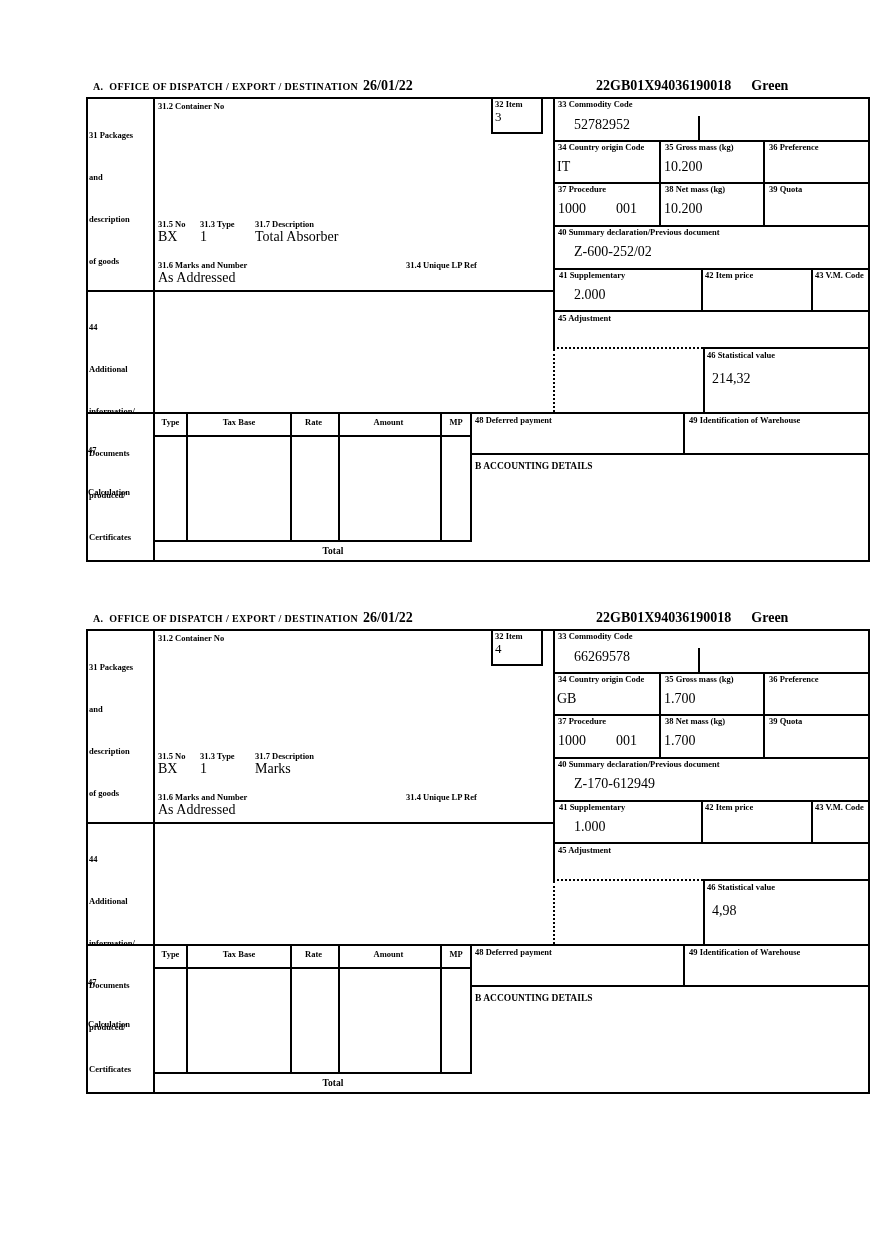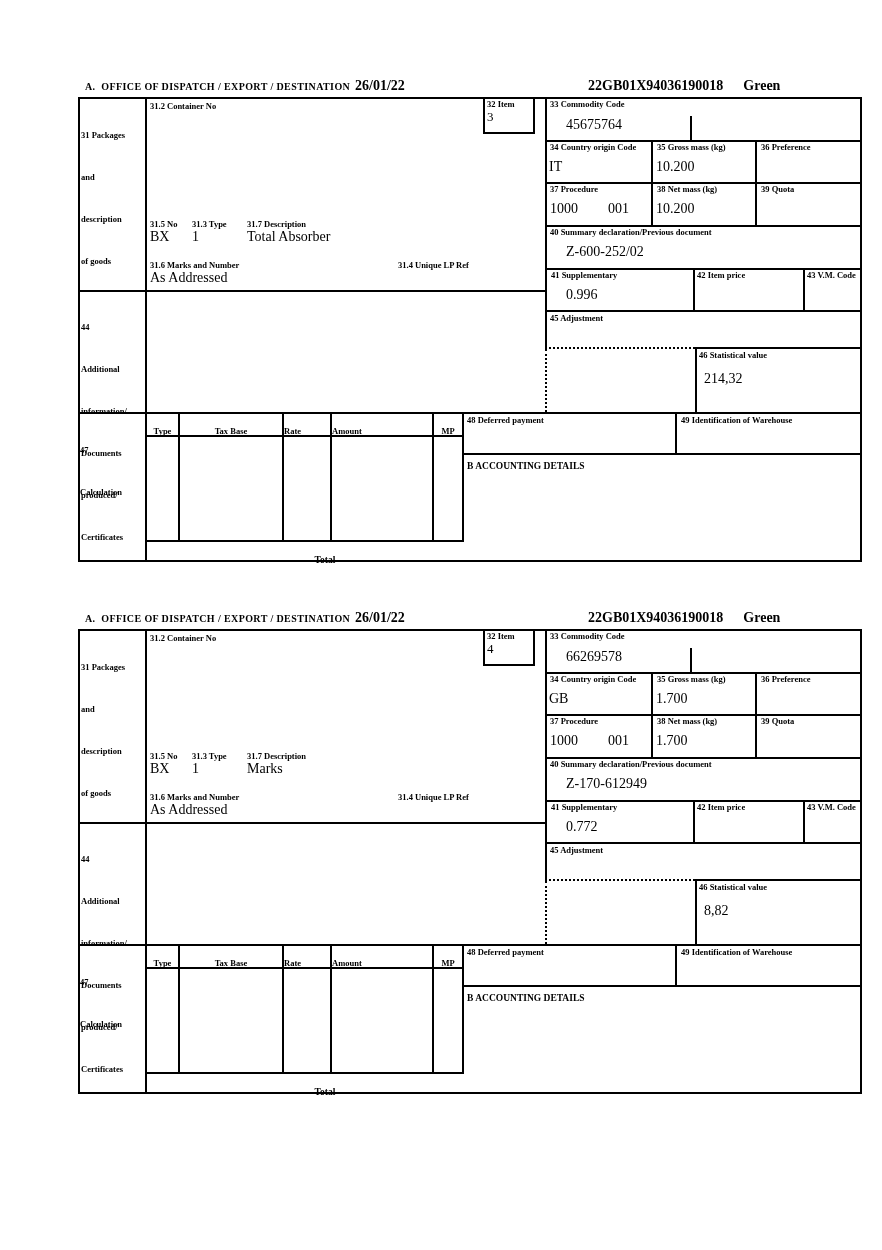--- a/index.html
+++ b/index.html
@@ -1,32 +1,32 @@
 <!DOCTYPE html>
 <html><head>
 <meta charset="utf-8">
 <style>
   html,body{margin:0;padding:0;background:#ffffff;}
   body{width:882px;height:1250px;position:relative;font-family:"Liberation Serif",serif;color:#000;}
-  .sheet{position:absolute;left:0;width:736px;height:482px;}
+  .sheet{position:absolute;left:8px;width:736px;height:482px;}
   .hline,.vline{position:absolute;background:#000;}
   .hline{height:2px;}
   .vline{width:2px;}
   .dot-h{position:absolute;border-top:2px dotted #000;height:0;}
   .dot-v{position:absolute;border-left:2px dotted #000;width:0;}
   .lbl{position:absolute;font-weight:bold;font-size:8.5px;line-height:1.15;white-space:pre;}
   .val{position:absolute;font-size:14px;line-height:1.05;white-space:pre;}
   .vsm{position:absolute;font-size:13px;line-height:1.05;white-space:pre;}
   .hdr{position:absolute;font-weight:bold;font-size:10px;letter-spacing:.4px;white-space:pre;}
   .hdr-big{position:absolute;font-weight:bold;font-size:14px;white-space:pre;}
   .stack{position:absolute;font-weight:bold;font-size:8.5px;line-height:14px;white-space:pre;}
   .itm-box{position:absolute;border:2px solid #000;}
-  .calc-h{position:absolute;font-weight:bold;font-size:8.5px;margin-top:9px;}
+  .calc-h{position:absolute;font-weight:bold;font-size:8.5px;}
   .tc{text-align:center;}
-  .tr{text-align:left;text-decoration:underline;}
+  .tr{text-align:center;}
   .routing{margin-left:20px;}
 </style>
 </head>
 <body>
 
 <div class="sheet" style="top:80px">
 
   <div class="hdr" style="left:85px;top:1px">A.  OFFICE OF DISPATCH / EXPORT / DESTINATION</div>
   <div class="hdr-big" style="left:355px;top:-2px">26/01/22</div>
   <div class="hdr-big" style="left:588px;top:-2px"><span>22GB01X94036190018</span><span class="routing">Green</span></div>
@@ -79,36 +79,36 @@
   <div class="hline" style="left:545px;top:145px;width:317px"></div>
   <div class="hline" style="left:545px;top:188px;width:317px"></div>
   <div class="vline" style="left:693px;top:188px;height:42px"></div>
   <div class="vline" style="left:803px;top:188px;height:42px"></div>
   <div class="hline" style="left:545px;top:230px;width:317px"></div>
   <div class="dot-h" style="left:545px;top:267px;width:150px"></div>
   <div class="hline" style="left:695px;top:267px;width:167px"></div>
   <div class="vline" style="left:695px;top:267px;height:65px"></div>
 
   <div class="lbl" style="left:550px;top:20px">33 Commodity Code</div>
-  <div class="val" style="left:566px;top:38px">45675764</div>
+  <div class="val" style="left:566px;top:38px">52782952</div>
   <div class="lbl" style="left:550px;top:63px">34 Country origin Code</div>
   <div class="val" style="left:549px;top:80px">IT</div>
   <div class="lbl" style="left:657px;top:63px">35 Gross mass (kg)</div>
   <div class="val" style="left:656px;top:80px">10.200</div>
   <div class="lbl" style="left:761px;top:63px">36 Preference</div>
   <div class="lbl" style="left:550px;top:105px">37 Procedure</div>
   <div class="val" style="left:550px;top:122px">1000</div>
   <div class="val" style="left:608px;top:122px">001</div>
   <div class="lbl" style="left:657px;top:105px">38 Net mass (kg)</div>
   <div class="val" style="left:656px;top:122px">10.200</div>
   <div class="lbl" style="left:761px;top:105px">39 Quota</div>
   <div class="lbl" style="left:550px;top:148px">40 Summary declaration/Previous document</div>
   <div class="val" style="left:566px;top:165px">Z-600-252/02</div>
   <div class="lbl" style="left:551px;top:191px">41 Supplementary</div>
-  <div class="val" style="left:566px;top:208px">0.996</div>
+  <div class="val" style="left:566px;top:208px">2.000</div>
   <div class="lbl" style="left:697px;top:191px">42 Item price</div>
   <div class="lbl" style="left:807px;top:191px">43 V.M. Code</div>
   <div class="lbl" style="left:550px;top:234px">45 Adjustment</div>
   <div class="lbl" style="left:699px;top:271px">46 Statistical value</div>
   <div class="val" style="left:704px;top:292px">214,32</div>
 
   <div class="stack" style="left:80px;top:335px">
     <div>47</div>
     <div>Calculation</div>
   </div>
@@ -202,26 +202,26 @@
   <div class="lbl" style="left:761px;top:63px">36 Preference</div>
   <div class="lbl" style="left:550px;top:105px">37 Procedure</div>
   <div class="val" style="left:550px;top:122px">1000</div>
   <div class="val" style="left:608px;top:122px">001</div>
   <div class="lbl" style="left:657px;top:105px">38 Net mass (kg)</div>
   <div class="val" style="left:656px;top:122px">1.700</div>
   <div class="lbl" style="left:761px;top:105px">39 Quota</div>
   <div class="lbl" style="left:550px;top:148px">40 Summary declaration/Previous document</div>
   <div class="val" style="left:566px;top:165px">Z-170-612949</div>
   <div class="lbl" style="left:551px;top:191px">41 Supplementary</div>
-  <div class="val" style="left:566px;top:208px">0.772</div>
+  <div class="val" style="left:566px;top:208px">1.000</div>
   <div class="lbl" style="left:697px;top:191px">42 Item price</div>
   <div class="lbl" style="left:807px;top:191px">43 V.M. Code</div>
   <div class="lbl" style="left:550px;top:234px">45 Adjustment</div>
   <div class="lbl" style="left:699px;top:271px">46 Statistical value</div>
-  <div class="val" style="left:704px;top:292px">8,82</div>
+  <div class="val" style="left:704px;top:292px">4,98</div>
 
   <div class="stack" style="left:80px;top:335px">
     <div>47</div>
     <div>Calculation</div>
   </div>
   <div class="vline" style="left:178px;top:332px;height:128px"></div>
   <div class="vline" style="left:282px;top:332px;height:128px"></div>
   <div class="vline" style="left:330px;top:332px;height:128px"></div>
   <div class="vline" style="left:432px;top:332px;height:128px"></div>
   <div class="vline" style="left:462px;top:332px;height:128px"></div>

